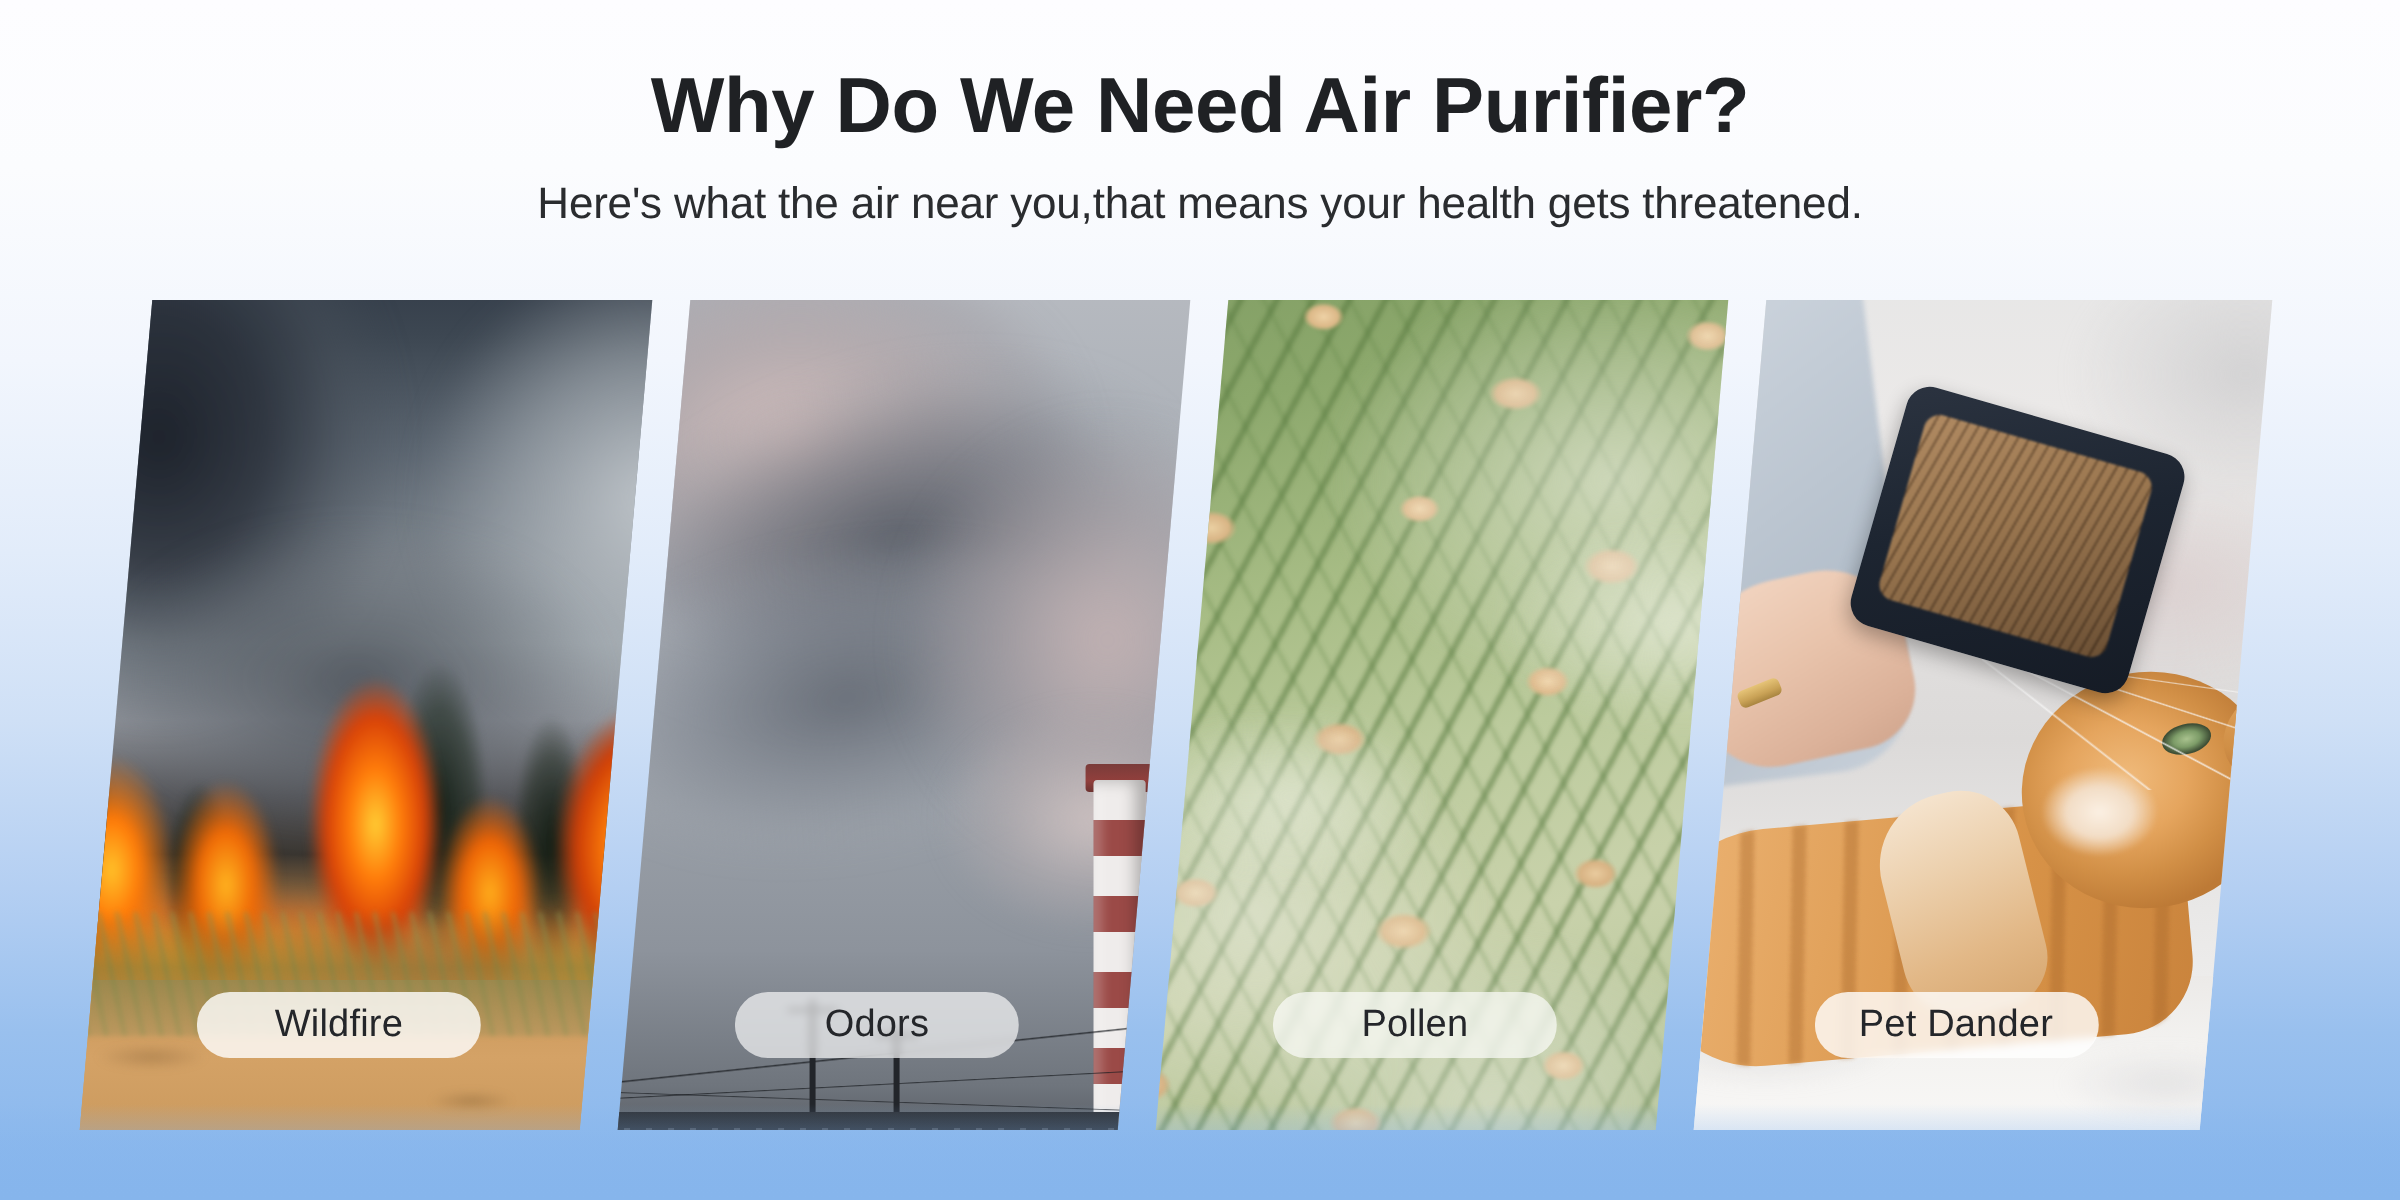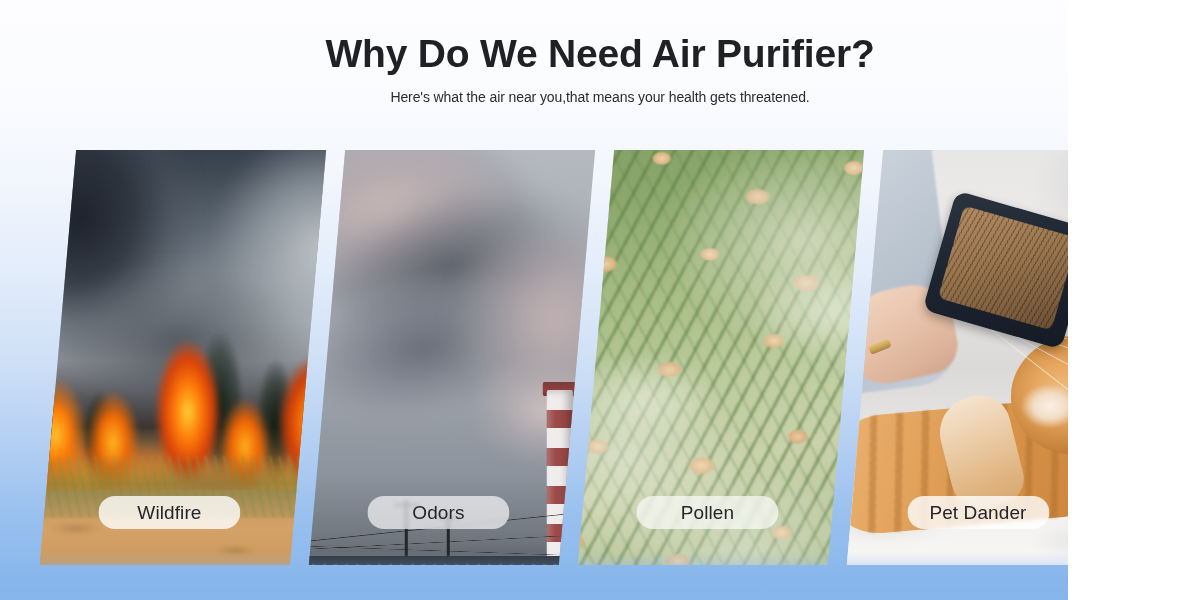--- a/index.html
+++ b/index.html
@@ -6,21 +6,21 @@
   * { margin:0; padding:0; box-sizing:border-box; }
 
   html, body {
     width:1200px; height:600px;
     font-family:"Liberation Sans", sans-serif;
     overflow:hidden;
   }
 
   .banner {
     position:relative;
-    width:1068px; height:600px;
+    width:1200px; height:600px;
     background:linear-gradient(180deg,
         #fdfdff 0%,
         #fbfcfe 14%,
         #f2f6fd 30%,
         #e2ecfa 46%,
         #cfe0f6 60%,
         #b4cff2 74%,
         #99c0ee 86%,
         #86b5ec 100%);
     overflow:hidden;
@@ -36,21 +36,21 @@
   }
   .title {
     font-size:39px;
     font-weight:bold;
     color:#1f2124;
     letter-spacing:-0.2px;
     line-height:1.12;
   }
   .subtitle {
     margin-top:13px;
-    font-size:14px;
+    font-size:22px;
     font-weight:normal;
     color:#2a2c2f;
     letter-spacing:-0.1px;
   }
 
   
   .cards {
     position:absolute;
     top:150px; left:0;
     width:1200px; height:415px;

